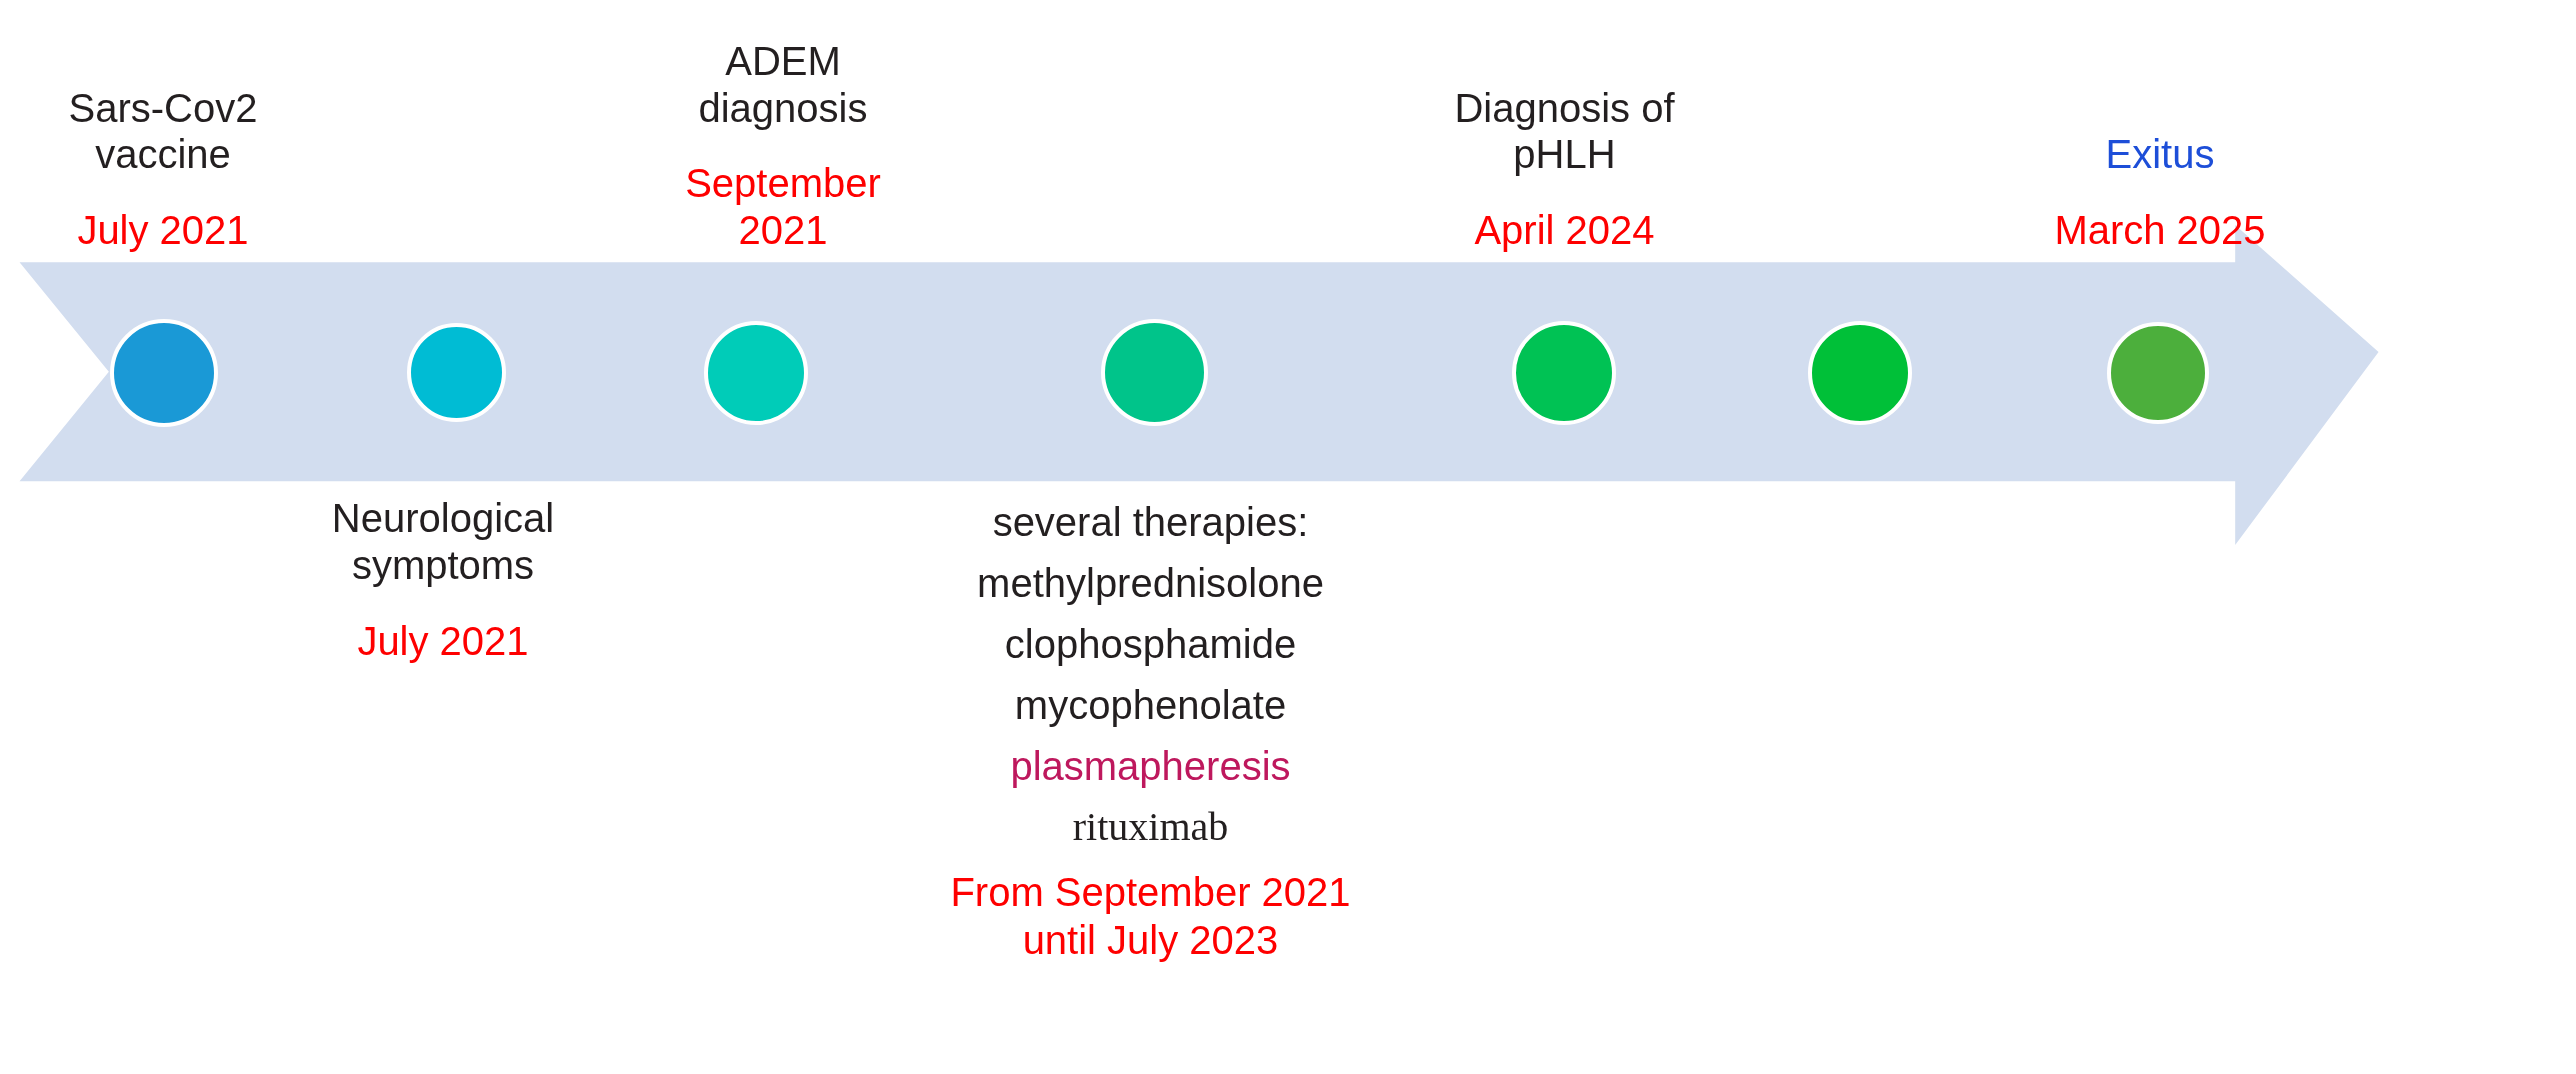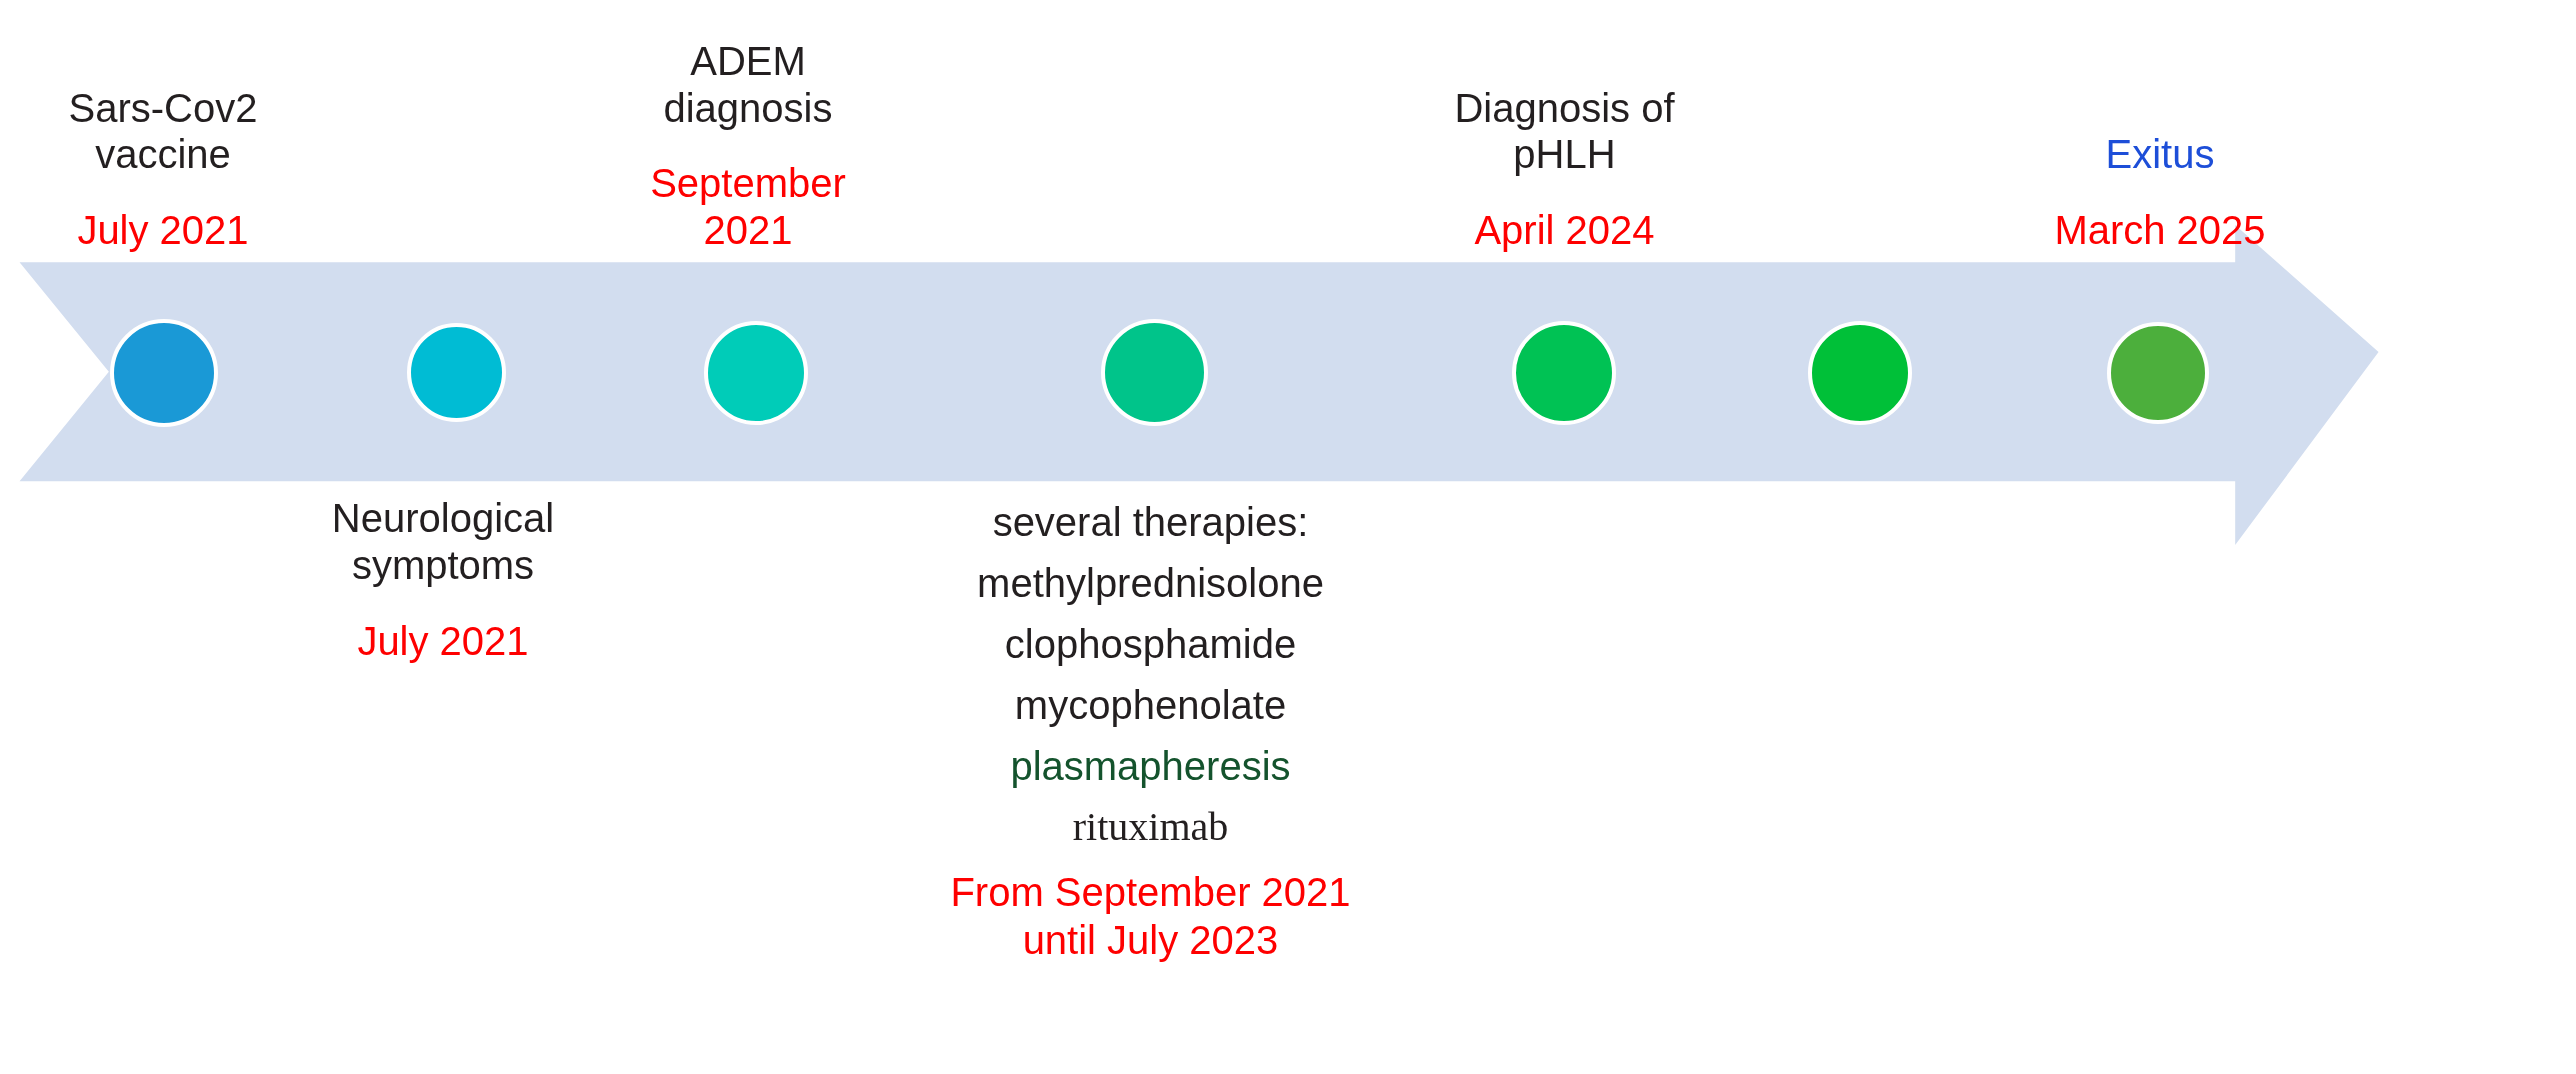--- a/index.html
+++ b/index.html
@@ -122,21 +122,21 @@
   <div class="node" id="n4" style="left: 1512px; top: 321px; width: 104px; height: 104px; background: rgb(0, 194, 84);"></div>
   <div class="node" id="n5" style="left: 1808px; top: 321px; width: 104px; height: 104px; background: rgb(0, 192, 56);"></div>
   <div class="node" id="n6" style="left: 2107px; top: 322px; width: 102px; height: 102px; background: rgb(76, 175, 60);"></div>
 
   <div class="label above" id="a0" style="left: 0px; width: 326px; top: 0px; height: 254px; padding-bottom: 0px;">
     <span class="title" style="color: rgb(35, 31, 32);">Sars-Cov2
 vaccine</span>
     <span class="date" style="color: rgb(254, 0, 0);">July 2021</span>
   </div>
 
-  <div class="label above" id="a1" style="left: 585px; width: 326px; top: 0px; height: 254px; padding-bottom: 0px;">
+  <div class="label above" id="a1" style="left: 620px; width: 326px; top: 0px; height: 254px; padding-bottom: 0px;">
     <span class="title" style="color: rgb(35, 31, 32);">ADEM
 diagnosis</span>
     <span class="date" style="color: rgb(254, 0, 0);">September
 2021</span>
   </div>
 
   <div class="label above" id="a2" style="left: 1395px; width: 339px; top: 0px; height: 254px; padding-bottom: 0px;">
     <span class="title" style="color: rgb(35, 31, 32);">Diagnosis of
 pHLH</span>
     <span class="date" style="color: rgb(254, 0, 0);">April 2024</span>
@@ -152,20 +152,20 @@
 symptoms</span>
     <span class="date" style="color: rgb(254, 0, 0);">July 2021</span>
   </div>
 
 
   <div class="therapy-list" id="therapies" style="left: 893px; width: 515px; top: 502px;">
     <span class="t-line" style="color: rgb(35, 31, 32);">several therapies:</span>
     <span class="t-line" style="color: rgb(35, 31, 32);">methylprednisolone</span>
     <span class="t-line" style="color: rgb(35, 31, 32);">clophosphamide</span>
     <span class="t-line" style="color: rgb(35, 31, 32);">mycophenolate</span>
-    <span class="t-line" style="color: #14532d;">plasmapheresis</span>
+    <span class="t-line" style="color: #be185d;">plasmapheresis</span>
     <span class="t-line" style="color: rgb(35, 31, 32); font-family: Liberation Serif, serif;">rituximab</span>
     <span class="t-date" style="color: rgb(254, 0, 0);">From September  2021
 until July 2023</span>
   </div>
 
 </div>
 
 
 </body></html>

